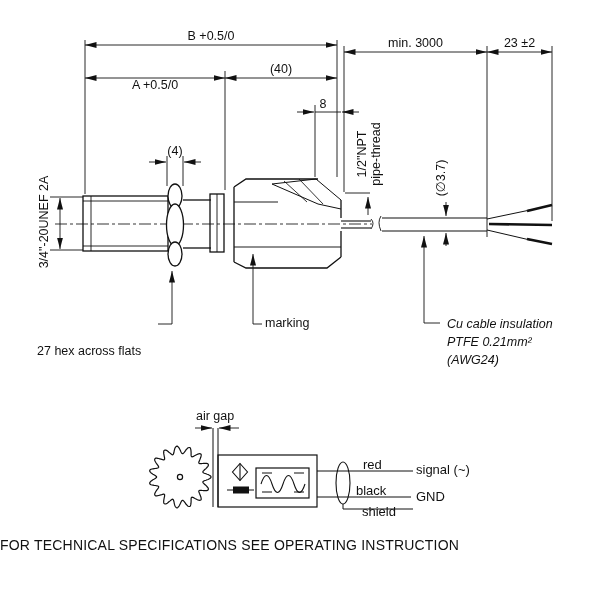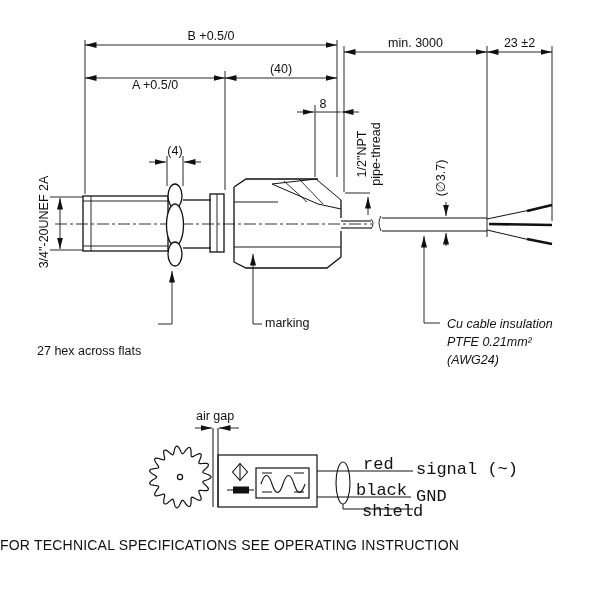--- a/index.html
+++ b/index.html
@@ -2,21 +2,21 @@
 <html><head>
 <meta charset="utf-8">
 <style>
   html,body{margin:0;padding:0;}
   body{width:600px;height:600px;position:relative;background:#ffffff;
        font-family:"Liberation Sans","DejaVu Sans",sans-serif;color:#111;}
   .stage{position:absolute;left:0;top:0;width:496px;height:600px;}
   svg{position:absolute;left:0;top:0;}
   .lbl{position:absolute;font-size:12.5px;line-height:15px;white-space:pre;color:#111;}
   .dim{text-align:center;}
-  .sm{font-size:17px;line-height:13px;font-family:Liberation Mono, monospace;}
+  .sm{font-size:13px;line-height:13px;}
   .rot{transform:translate(-50%,-50%) rotate(-90deg);text-align:center;}
   .footer{position:absolute;left:0;top:537px;width:600px;
           font-size:14px;letter-spacing:.2px;}
 </style>
 </head>
 <body>
 
 <div class="stage">
 
 <svg width="600" height="600" viewBox="0 0 600 600">

